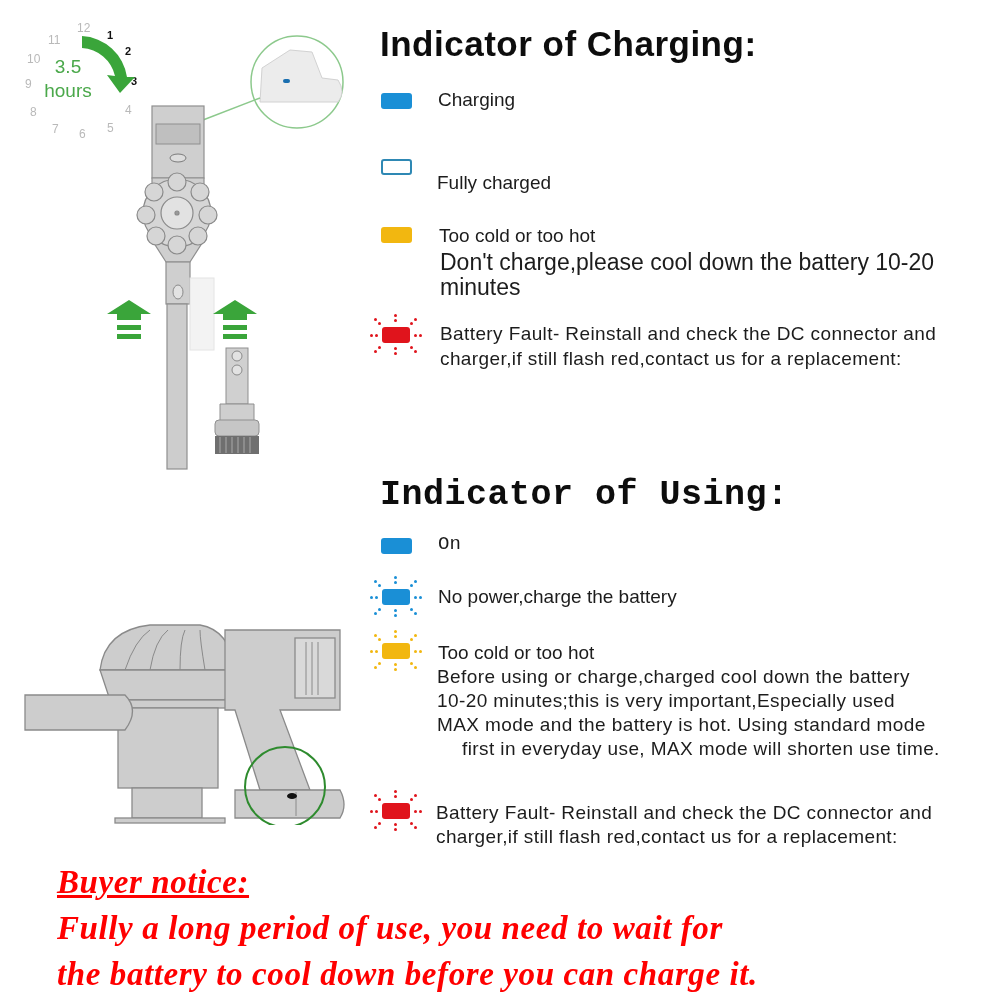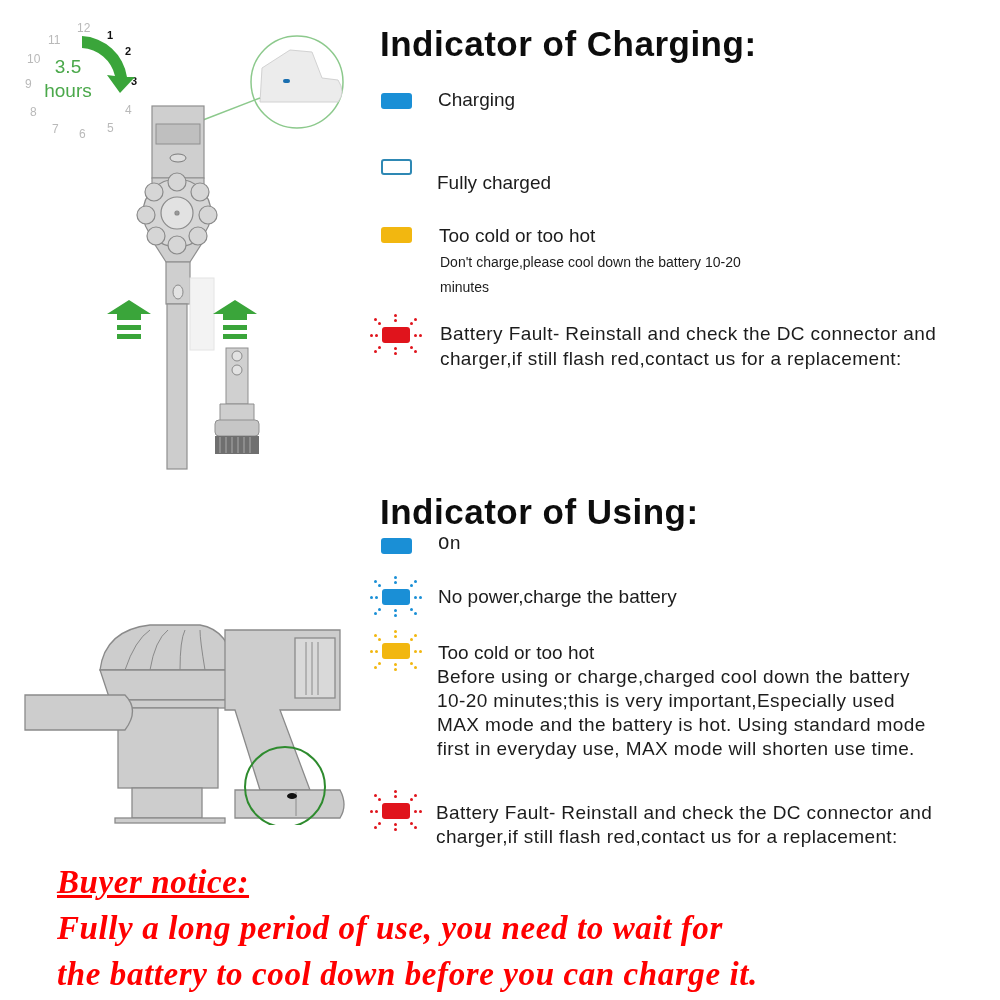--- a/index.html
+++ b/index.html
@@ -6,21 +6,21 @@
   html, body { width: 1000px; height: 1000px; background: #ffffff; overflow: hidden; }
   body { position: relative; font-family: "Liberation Sans", sans-serif; color: #1a1a1a; }
 
   .abs { position: absolute; }
 
   
   .heading { font-family: "Liberation Sans", sans-serif; font-weight: bold; font-size: 35px; color: #0d0d0d; letter-spacing: 0.5px; white-space: nowrap; }
 
   
   .row-text { font-size: 19px; line-height: 25px; color: #1c1c1c; white-space: nowrap; }
-  .row-text.sm { font-size: 14px; line-height: 24px; }
+  .row-text.sm { font-size: 23px; line-height: 24px; }
   .row-text.wide { letter-spacing: 0.4px; }
 
   .led { position: absolute; width: 31px; height: 16px; border-radius: 3px; }
   .led.solid-blue { background: #1a8fd6; }
   .led.outline-blue { background: #fff; border: 2px solid #2e88b4; }
   .led.solid-yellow { background: #f2b710; }
 
   
   .flash { position: absolute; width: 60px; height: 50px; }
   .flash .core { position: absolute; left: 16px; top: 17px; width: 28px; height: 16px; border-radius: 3px; }
@@ -183,21 +183,21 @@
     <span class="dot" style="left:8px; top:40px; background:#e0141c;"></span>
       <span class="dot" style="left:12px; top:36px; background:#e0141c;"></span>
     <span class="dot" style="left:48px; top:40px; background:#e0141c;"></span>
       <span class="dot" style="left:44px; top:36px; background:#e0141c;"></span>
   </div>
   <span class="row-text wide abs" style="left:440px; top:321px;">Battery Fault- Reinstall and check the DC connector and</span>
   <span class="row-text wide abs" style="left:440px; top:346px;">charger,if still flash red,contact us for a replacement:</span>
 </section>
 
 <section>
-  <h1 class="heading abs" style="left:380px; top:492px;">Indicator of Using:</h1>
+  <h1 class="heading abs" style="left:380px; top:475px;font-family:Liberation Mono, monospace;">Indicator of Using:</h1>
 
   <div class="led solid-blue" style="left:381px; top:538px;"></div>
   <span class="row-text abs" style="left:438px; top:532px;font-family:Liberation Mono, monospace;">On</span>
 
   <div class="flash" style="left:366px; top:572px;">
     <div class="core" style="background:#1a8fd6;"></div>
     <span class="dot" style="left:28px; top:4px; background:#1a8fd6;"></span>
       <span class="dot" style="left:28px; top:9px; background:#1a8fd6;"></span>
     <span class="dot" style="left:28px; top:37px; background:#1a8fd6;"></span>
       <span class="dot" style="left:28px; top:42px; background:#1a8fd6;"></span>
@@ -232,21 +232,21 @@
       <span class="dot" style="left:44px; top:12px; background:#f2b710;"></span>
     <span class="dot" style="left:8px; top:40px; background:#f2b710;"></span>
       <span class="dot" style="left:12px; top:36px; background:#f2b710;"></span>
     <span class="dot" style="left:48px; top:40px; background:#f2b710;"></span>
       <span class="dot" style="left:44px; top:36px; background:#f2b710;"></span>
   </div>
   <span class="row-text abs" style="left:438px; top:640px;">Too cold or too hot</span>
   <span class="row-text wide abs" style="left:437px; top:664px;">Before using or charge,charged cool down the battery</span>
   <span class="row-text wide abs" style="left:437px; top:688px;">10-20 minutes;this is very important,Especially used</span>
   <span class="row-text wide abs" style="left:437px; top:712px;">MAX mode and the battery is hot. Using standard mode</span>
-  <span class="row-text wide abs" style="left:437px; top:736px;">first in everyday use, MAX mode will shorten use time.</span>
+  <span class="row-text wide abs" style="left:462px; top:736px;">first in everyday use, MAX mode will shorten use time.</span>
 
   <div class="flash" style="left:366px; top:786px;">
     <div class="core" style="background:#e0141c;"></div>
     <span class="dot" style="left:28px; top:4px; background:#e0141c;"></span>
       <span class="dot" style="left:28px; top:9px; background:#e0141c;"></span>
     <span class="dot" style="left:28px; top:37px; background:#e0141c;"></span>
       <span class="dot" style="left:28px; top:42px; background:#e0141c;"></span>
     <span class="dot" style="left:4px; top:24px; background:#e0141c;"></span>
       <span class="dot" style="left:9px; top:24px; background:#e0141c;"></span>
     <span class="dot" style="left:48px; top:24px; background:#e0141c;"></span>

